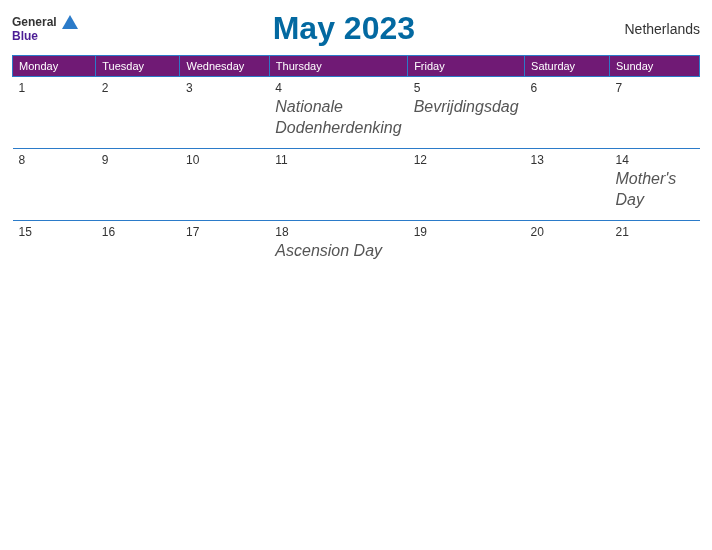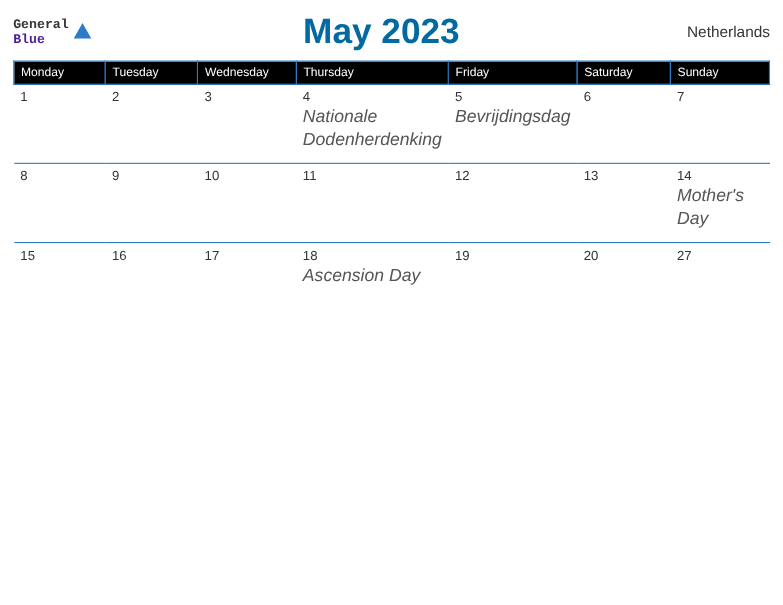--- a/index.html
+++ b/index.html
@@ -18,23 +18,21 @@
     }
     
     .header {
       display: flex;
       align-items: center;
       justify-content: space-between;
       margin-bottom: 8px;
     }
     .logo {
       display: flex;
-      align-items: center;
       gap: 3px;
-      font-family: Liberation Mono, monospace;
     }
     .logo-general {
       color: #333;
       font-weight: bold;
       font-size: 12px;
     }
     .logo-blue {
       color: #4c1d95;
       font-weight: bold;
       font-size: 12px;
@@ -60,21 +58,21 @@
       color: #333;
       text-align: right;
       min-width: 90px;
     }
     
     .calendar-table {
       width: 100%;
       border-collapse: collapse;
     }
     .calendar-table th {
-      background: #000000;
+      background: #701a75;
       color: #fff;
       font-size: 11px;
       font-weight: normal;
       padding: 4px 6px;
       text-align: left;
       border: 1px solid #2b7bc9;
     }
     .calendar-table td {
       vertical-align: top;
       border: none;
@@ -195,18 +193,18 @@
             <span class="day-num">18</span>
             <span class="holiday">Ascension Day</span>
           </td>
           <td>
             <span class="day-num">19</span>
           </td>
           <td>
             <span class="day-num">20</span>
           </td>
           <td>
-            <span class="day-num">27</span>
+            <span class="day-num">21</span>
           </td>
         </tr>
       </tbody>
   </table>
 </div>
 
 </body></html>

